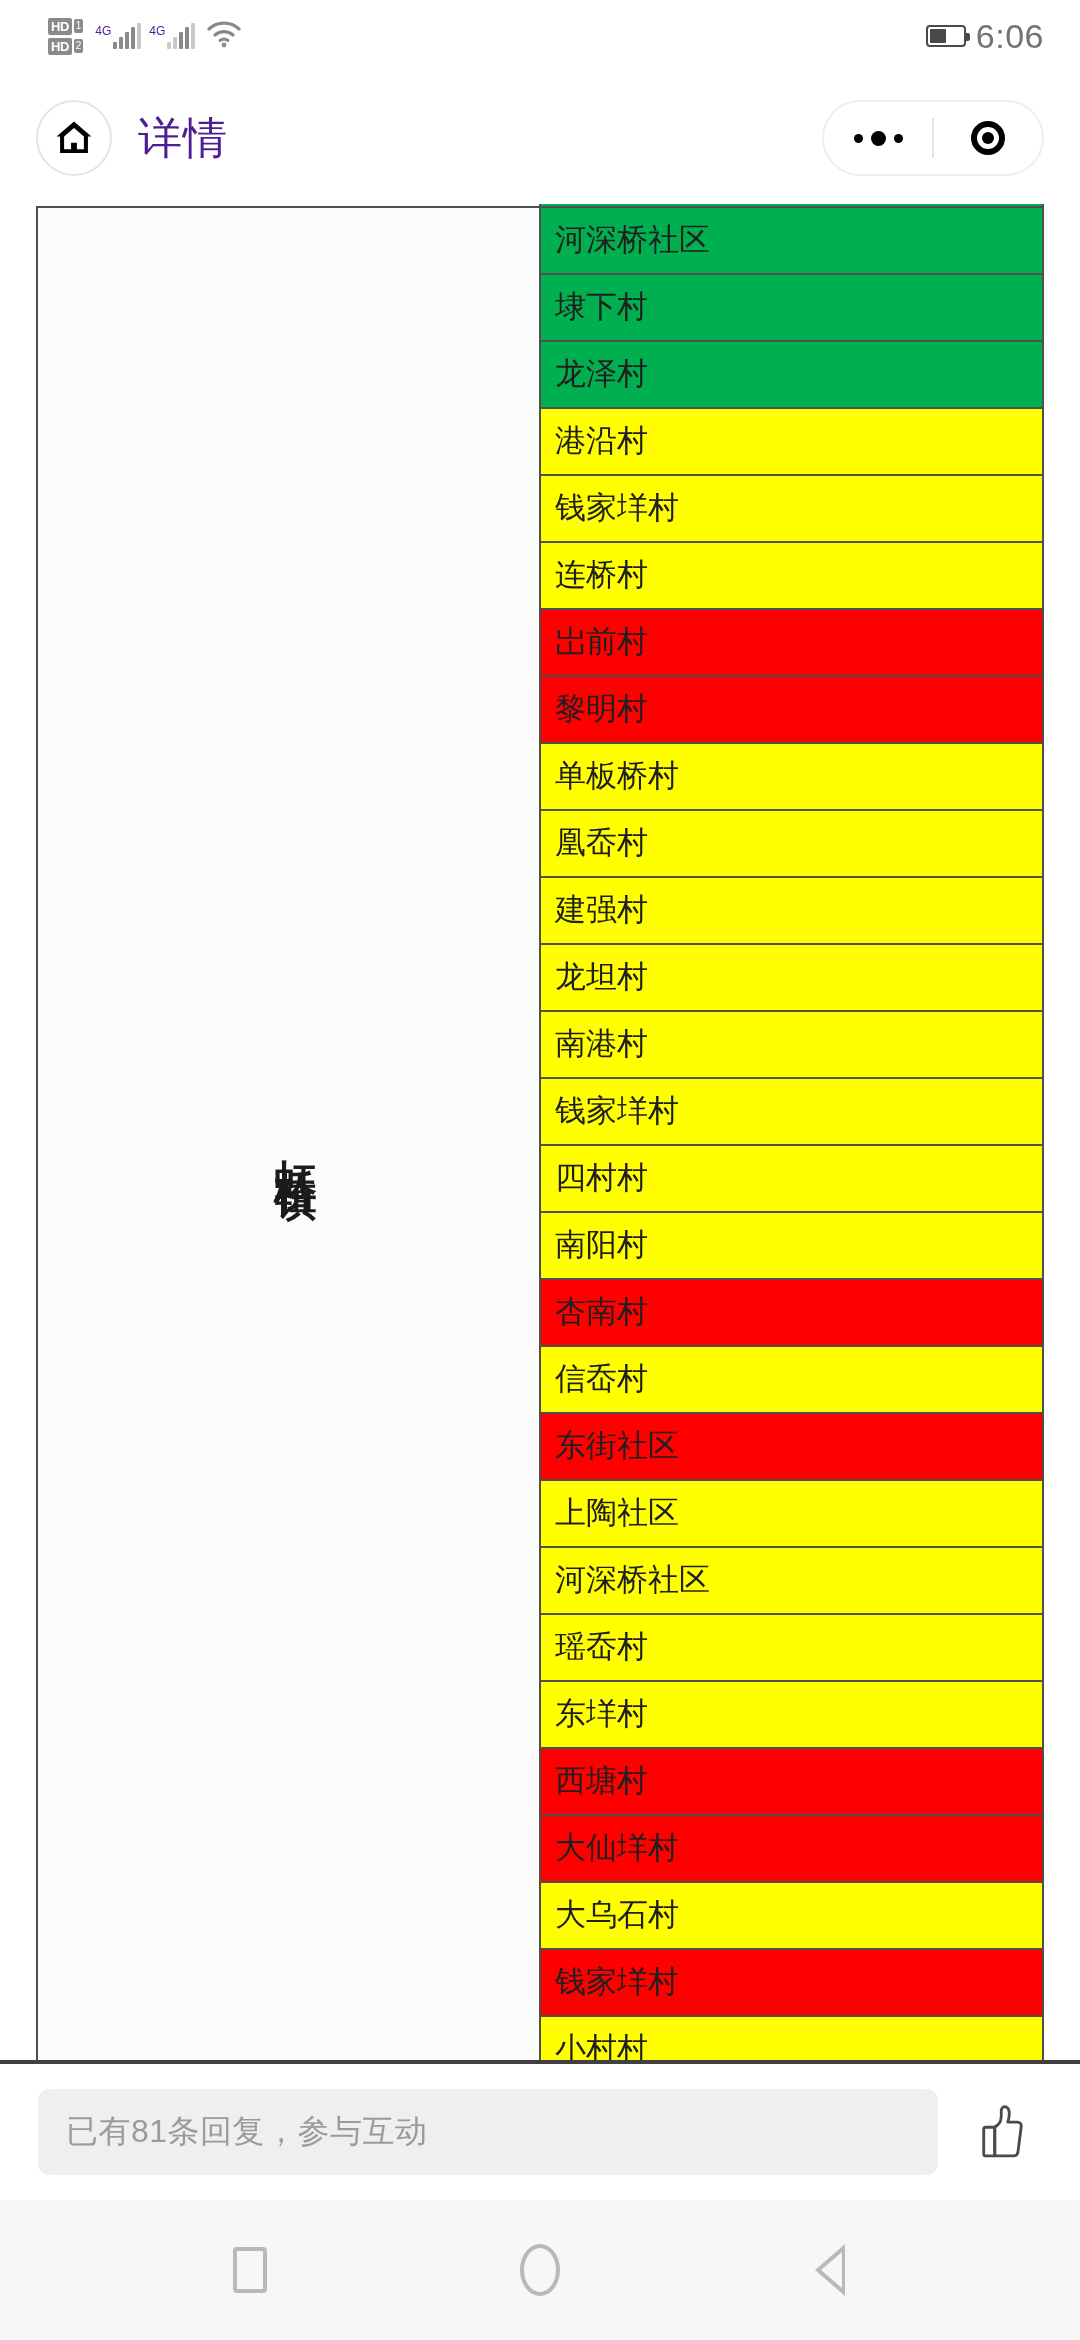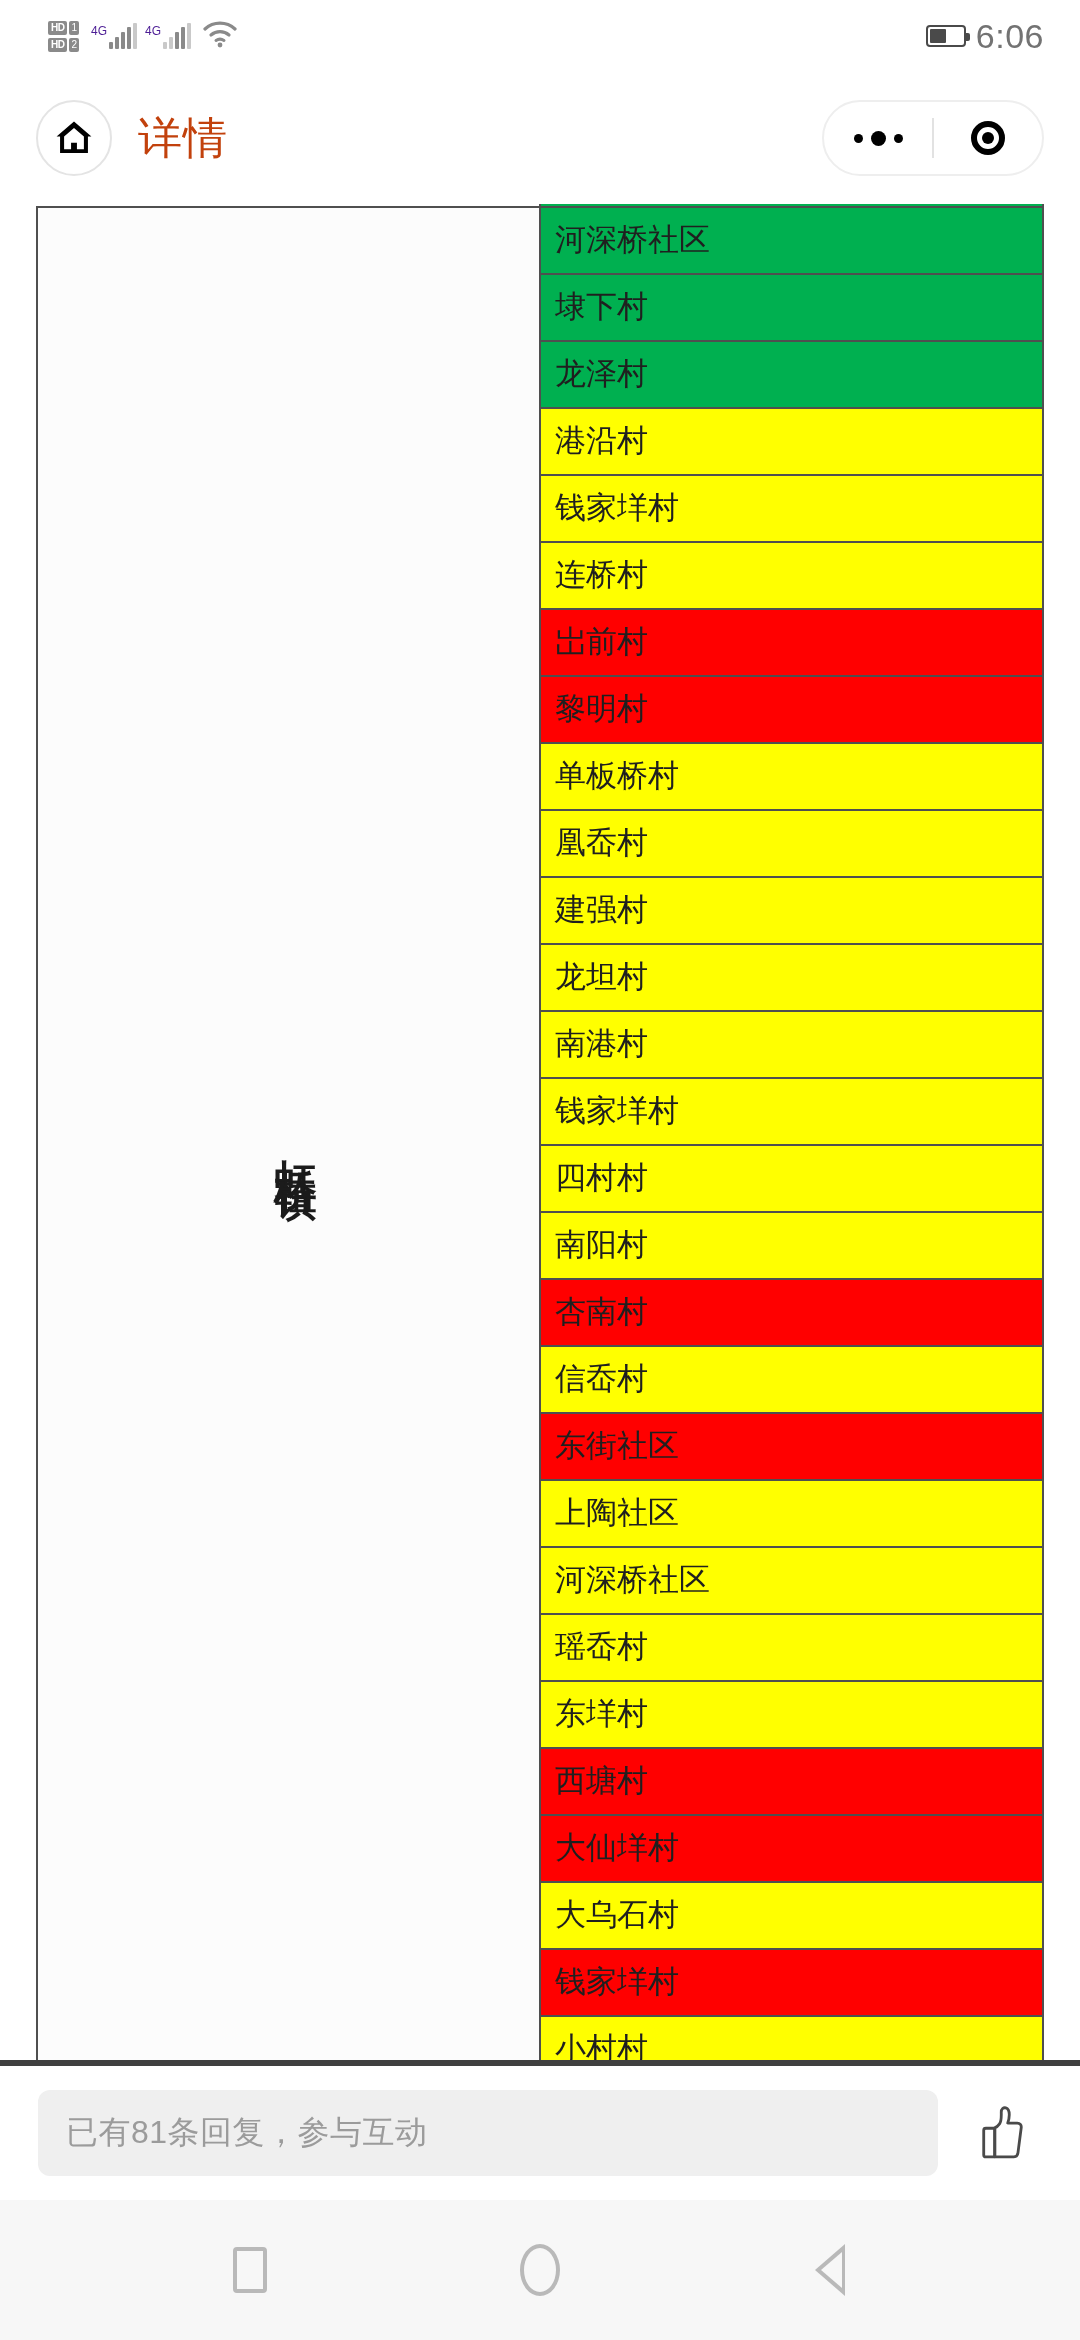--- a/index.html
+++ b/index.html
@@ -43,21 +43,21 @@
     margin-right: 4px;
   }
   .hd-badge {
     display: flex;
     align-items: center;
     gap: 2px;
   }
   .hd-box {
     background: #8a8a8a;
     color: #ffffff;
-    font-size: 10px;
+    font-size: 13px;
     font-weight: bold;
     line-height: 1;
     padding: 2px 3px;
     border-radius: 2px;
     letter-spacing: -0.5px;
   }
   .hd-num {
     background: #8a8a8a;
     color: #ffffff;
     font-size: 10px;
@@ -135,21 +135,21 @@
   .header-left { display: flex; align-items: center; gap: 26px; }
   .home-circle {
     width: 76px; height: 76px;
     border: 2px solid #e4e4e4;
     border-radius: 50%;
     display: flex; align-items: center; justify-content: center;
     background: #ffffff;
   }
   .page-title {
     font-size: 44px;
-    color: #c2410c;
+    color: #4c1d95;
     font-family: "Liberation Sans", "DejaVu Sans", sans-serif;
     letter-spacing: 1px;
   }
   .capsule {
     width: 222px; height: 76px;
     border: 2px solid #eeeeee;
     border-radius: 38px;
     display: flex; align-items: center;
     background: #ffffff;
   }
@@ -235,21 +235,21 @@
 
   
   .comment-bar {
     flex: 0 0 140px;
     height: 140px;
     display: flex;
     align-items: center;
     gap: 26px;
     padding: 0 38px;
     background: #ffffff;
-    border-top: 6px solid #404040;
+    border-top: 4px solid #404040;
   }
   .comment-input {
     flex: 1 1 auto;
     height: 86px;
     background: #efefef;
     border-radius: 12px;
     display: flex;
     align-items: center;
     padding: 0 28px;
     font-size: 32px;

